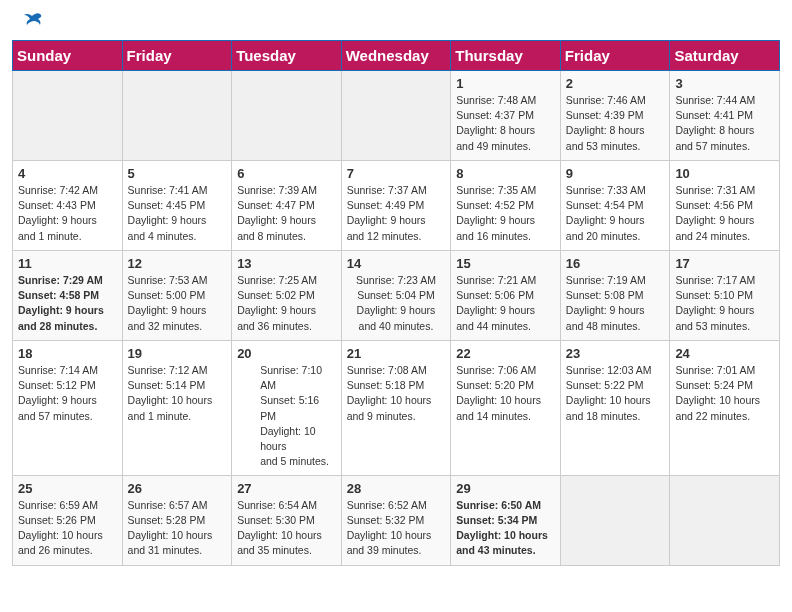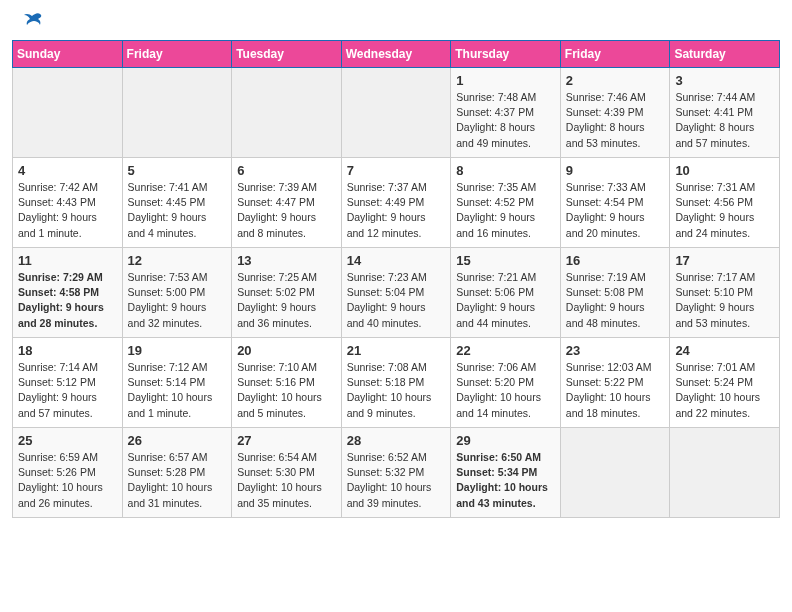--- a/index.html
+++ b/index.html
@@ -42,23 +42,23 @@
     }
     .calendar-wrapper {
       padding: 0 12px 12px 12px;
     }
     table {
       width: 100%;
       border-collapse: collapse;
       table-layout: fixed;
     }
     thead tr th {
-      background-color: #ec4899;
+      background-color: #be185d;
       color: #fff;
-      font-size: 12px;
+      font-size: 15px;
       font-weight: bold;
       padding: 6px 4px;
       text-align: left;
       border: 1px solid #1a6bb5;
     }
     tbody tr td {
       border: 1px solid #ccc;
       vertical-align: top;
       padding: 5px 5px 5px 5px;
       min-height: 80px;
@@ -216,21 +216,21 @@
           </td>
           <td>
             <span class="day-number">13</span>
             <div class="day-info" style="white-space: pre-line;">Sunrise: 7:25 AM
 Sunset: 5:02 PM
 Daylight: 9 hours
 and 36 minutes.</div>
           </td>
           <td>
             <span class="day-number">14</span>
-            <div class="day-info" style="white-space: pre-line;">Sunrise: 7:23 AM
+            <div class="day-info" style="white-space: pre-line; text-align: center;">Sunrise: 7:23 AM
 Sunset: 5:04 PM
 Daylight: 9 hours
 and 40 minutes.</div>
           </td>
           <td>
             <span class="day-number">15</span>
             <div class="day-info" style="white-space: pre-line;">Sunrise: 7:21 AM
 Sunset: 5:06 PM
 Daylight: 9 hours
 and 44 minutes.</div>
@@ -260,21 +260,21 @@
           </td>
           <td>
             <span class="day-number">19</span>
             <div class="day-info" style="white-space: pre-line;">Sunrise: 7:12 AM
 Sunset: 5:14 PM
 Daylight: 10 hours
 and 1 minute.</div>
           </td>
           <td>
             <span class="day-number">20</span>
-            <div class="day-info" style="white-space: pre-line;">Sunrise: 7:10 AM
+            <div class="day-info" style="white-space: pre-line; margin-left: 23px;">Sunrise: 7:10 AM
 Sunset: 5:16 PM
 Daylight: 10 hours
 and 5 minutes.</div>
           </td>
           <td>
             <span class="day-number">21</span>
             <div class="day-info" style="white-space: pre-line;">Sunrise: 7:08 AM
 Sunset: 5:18 PM
 Daylight: 10 hours
 and 9 minutes.</div>

